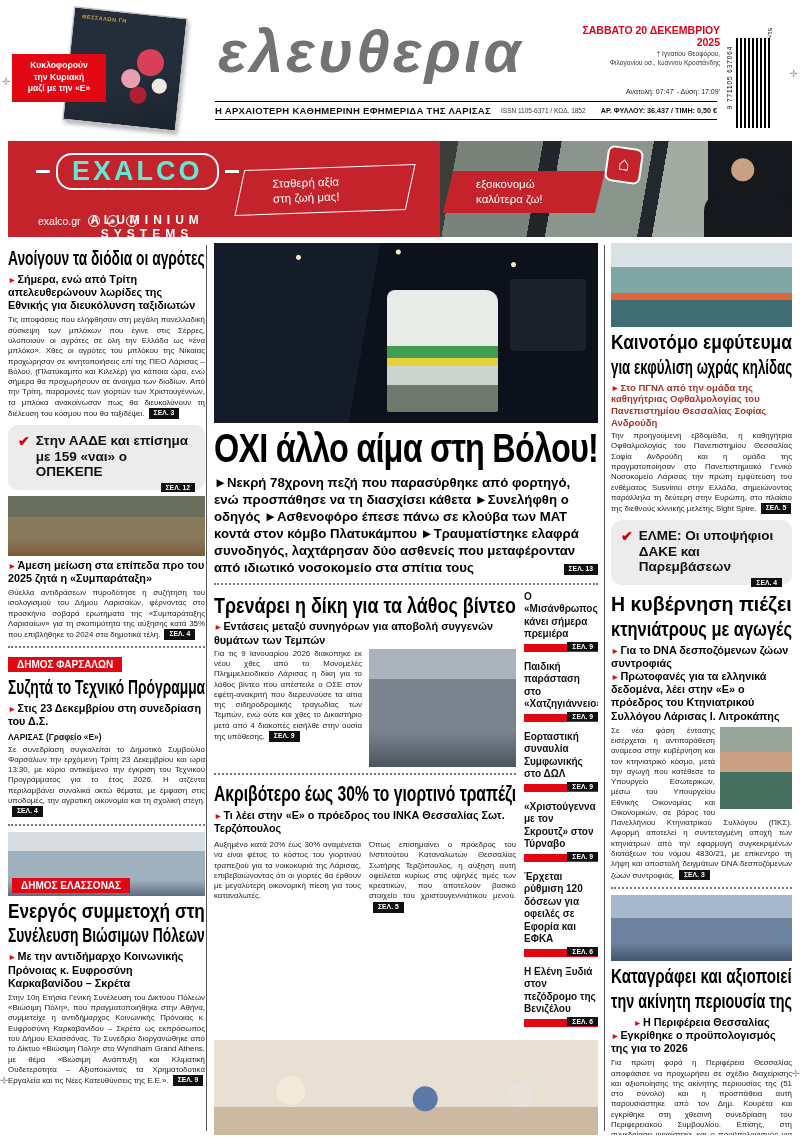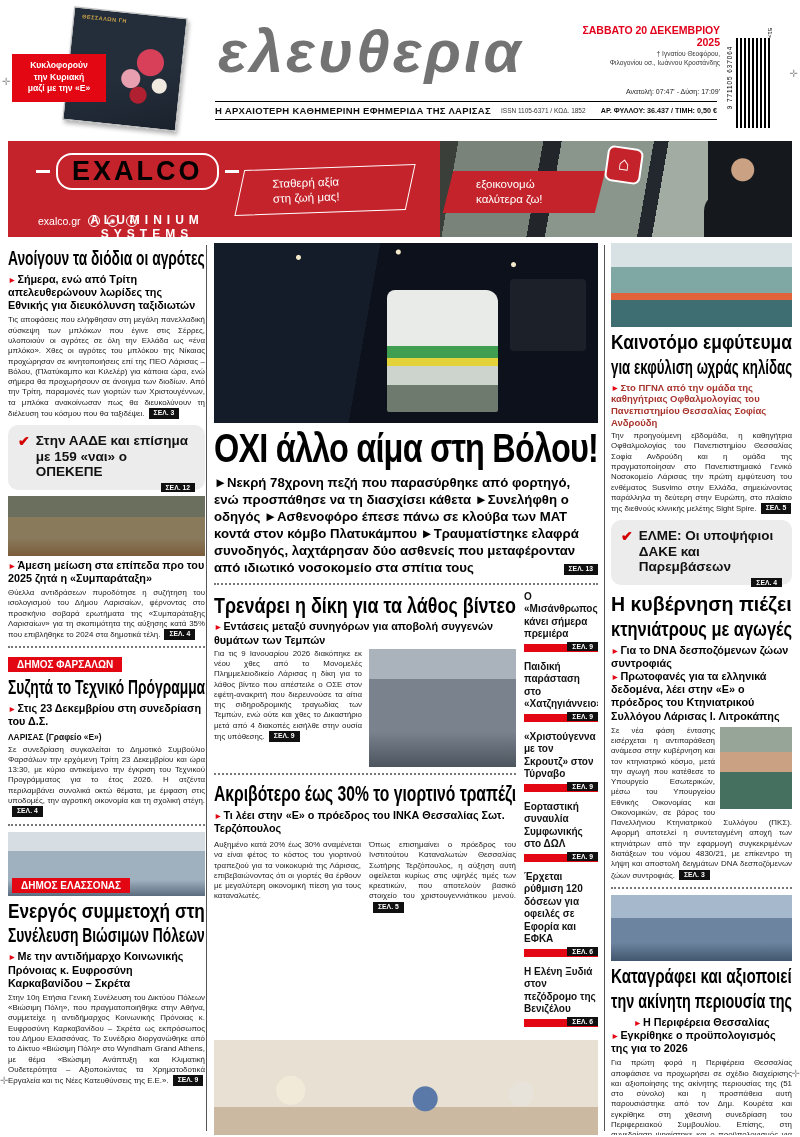--- a/index.html
+++ b/index.html
@@ -38,21 +38,21 @@
   
   .ad{position:absolute;left:8px;top:141px;width:784px;height:96px;background:#c5232b;overflow:hidden;}
   .adphoto{position:absolute;right:0;top:0;width:352px;height:96px;
         background:
          radial-gradient(circle at 86% 30%, #caa183 0 11px, transparent 12px),
          linear-gradient(90deg, transparent 0 76%, #15181d 76% 100%),
          linear-gradient(100deg,#3a3f3a 0 5%,#79837a 5% 28%,#22262b 28% 33%,#8a958c 33% 58%,#23272e 58% 62%,#a3aca2 62% 100%);}
   .adman{position:absolute;right:0;bottom:0;width:88px;height:44px;background:#15181d;border-radius:18px 18px 0 0;}
   .exlogo{position:absolute;left:28px;top:12px;display:flex;align-items:center;gap:6px;}
   .exdash{width:14px;height:3px;background:#fff;}
-  .exbox{border:2px solid #fff;border-radius:16px;padding:1px 14px;color:#000000;font-size:27px;font-weight:800;letter-spacing:3px;}
+  .exbox{border:2px solid #fff;border-radius:16px;padding:1px 14px;color:#5eead4;font-size:27px;font-weight:800;letter-spacing:3px;}
   .exsub{position:absolute;left:44px;top:72px;width:190px;text-align:center;color:#fff;font-size:12px;letter-spacing:5px;font-weight:700;}
   .exsite{position:absolute;left:30px;top:74px;color:#fff;font-size:10.5px;display:flex;align-items:center;gap:7px;}
   .soc{width:10px;height:10px;border:1px solid #fff;border-radius:50%;font-size:6.5px;line-height:10px;text-align:center;color:#fff;}
   .slgA{position:absolute;left:232px;top:26px;width:168px;height:44px;border:1.5px solid #fff;transform:skewX(-14deg) rotate(-2deg);
         display:flex;align-items:center;}
   .slgA span{transform:skewX(14deg);color:#fff;font-size:11.5px;line-height:1.3;padding-left:16px;}
   .slgB{position:absolute;left:440px;top:30px;width:152px;height:42px;background:#c5232b;transform:skewX(-14deg);
         display:flex;align-items:center;}
   .slgB span{transform:skewX(14deg);color:#fff;font-size:11.5px;line-height:1.3;padding-left:14px;}
   .house{position:absolute;left:598px;top:6px;width:32px;height:32px;border:2px solid #fff;border-radius:7px;background:#c5232b;
@@ -285,27 +285,27 @@
               <span class="badge">ΣΕΛ. 9</span>
             </div>
         </div>
         <div class="brief">
           <div class="brief-t">Παιδική παράσταση στο «Χατζηγιάννειο»</div>
           <div class="brief-bar">
               <span class="badge">ΣΕΛ. 9</span>
             </div>
         </div>
         <div class="brief">
+          <div class="brief-t">Εορταστική συναυλία Συμφωνικής στο ΔΩΛ</div>
+          <div class="brief-bar">
+              <span class="badge">ΣΕΛ. 9</span>
+            </div>
+        </div>
+        <div class="brief">
           <div class="brief-t">«Χριστούγεννα με τον Σκρουτζ» στον Τύρναβο</div>
-          <div class="brief-bar">
-              <span class="badge">ΣΕΛ. 9</span>
-            </div>
-        </div>
-        <div class="brief">
-          <div class="brief-t">Εορταστική συναυλία Συμφωνικής στο ΔΩΛ</div>
           <div class="brief-bar">
               <span class="badge">ΣΕΛ. 9</span>
             </div>
         </div>
         <div class="brief">
           <div class="brief-t">Έρχεται ρύθμιση 120 δόσεων για οφειλές σε Εφορία και ΕΦΚΑ</div>
           <div class="brief-bar">
               <span class="badge">ΣΕΛ. 6</span>
             </div>
         </div>

